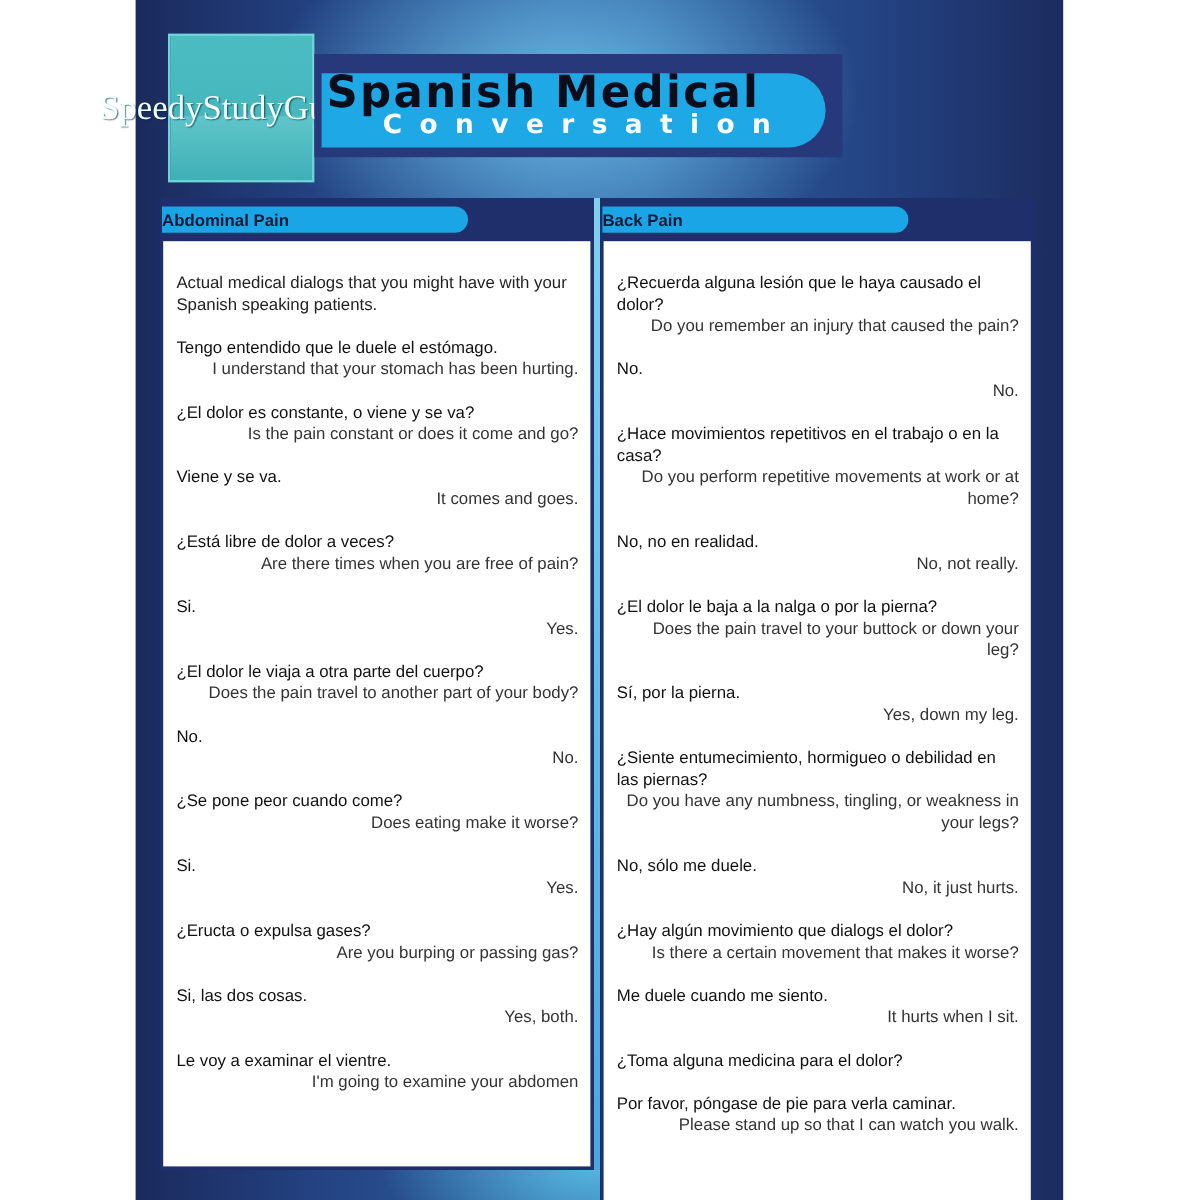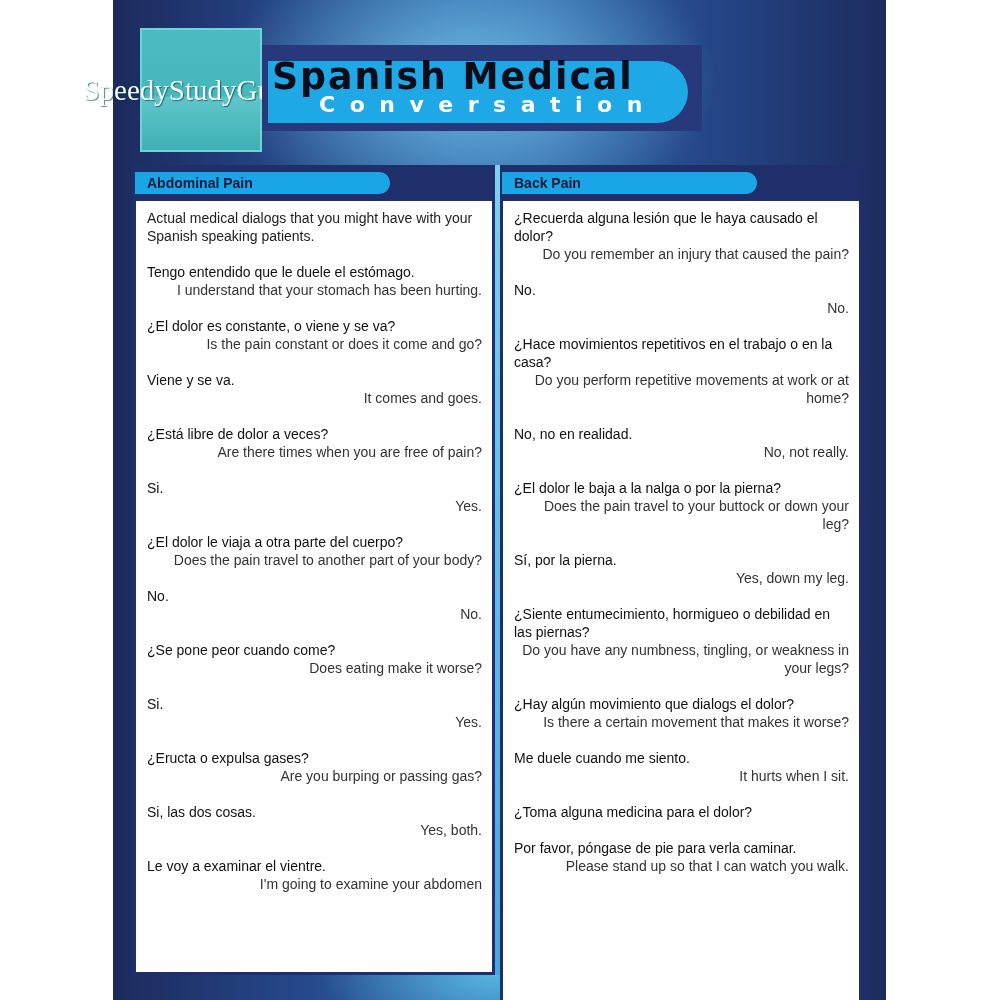--- a/index.html
+++ b/index.html
@@ -39,27 +39,27 @@
   }
   .panel {
     position:absolute; top:165px; background:#1f2f6b; box-sizing:border-box;
   }
   .panel.left { left:133px; width:362px; height:810px; }
   .panel.right { left:500px; width:362px; height:954px; }
   .panel-header {
     position:absolute; top:7px; left:2px; height:22px;
     background:#1aa6e6; border-radius:0 12px 12px 0;
     font-family:"Liberation Sans", sans-serif; font-weight:bold; font-size:14px;
-    color:#0e1a3a; line-height:22px; padding-left:12px; box-sizing:border-box;
+    color:#0e1a3a; line-height:22px; box-sizing:border-box;
   }
   .panel.left .panel-header { width:255px; }
   .panel.right .panel-header { width:255px; }
   .panel-body {
     position:absolute; top:36px; left:3px; right:3px; bottom:3px; background:#ffffff;
-    padding:8px 10px 0 11px; box-sizing:border-box;
+    padding:25px 10px 0 11px; box-sizing:border-box;
   }
   .entry { margin-bottom:18px; font-size:14px; line-height:18px; color:#222; }
   .intro { font-size:14px; line-height:18px; color:#222; margin-bottom:18px; }
   .es { font-weight:normal; color:#111; }
   .en { color:#333;text-align:right; }
   .divider {
     position:absolute; left:495px; top:165px; width:5px; height:810px;
     background:linear-gradient(180deg,#7fd0f0,#4aa6dc);
   }
 </style>
@@ -161,20 +161,24 @@
       </div>
     <div class="entry">
         <div class="es">Sí, por la pierna.</div>
         <div class="en">Yes, down my leg.</div>
       </div>
     <div class="entry">
         <div class="es">¿Siente entumecimiento, hormigueo o debilidad en las piernas?</div>
         <div class="en">Do you have any numbness, tingling, or weakness in your legs?</div>
       </div>
     <div class="entry">
+        <div class="es">No, sólo me duele.</div>
+        <div class="en">No, it just hurts.</div>
+      </div>
+    <div class="entry">
         <div class="es">¿Hay algún movimiento que dialogs el dolor?</div>
         <div class="en">Is there a certain movement that makes it worse?</div>
       </div>
     <div class="entry">
         <div class="es">Me duele cuando me siento.</div>
         <div class="en">It hurts when I sit.</div>
       </div>
     <div class="entry">
         <div class="es">¿Toma alguna medicina para el dolor?</div>
       </div>

